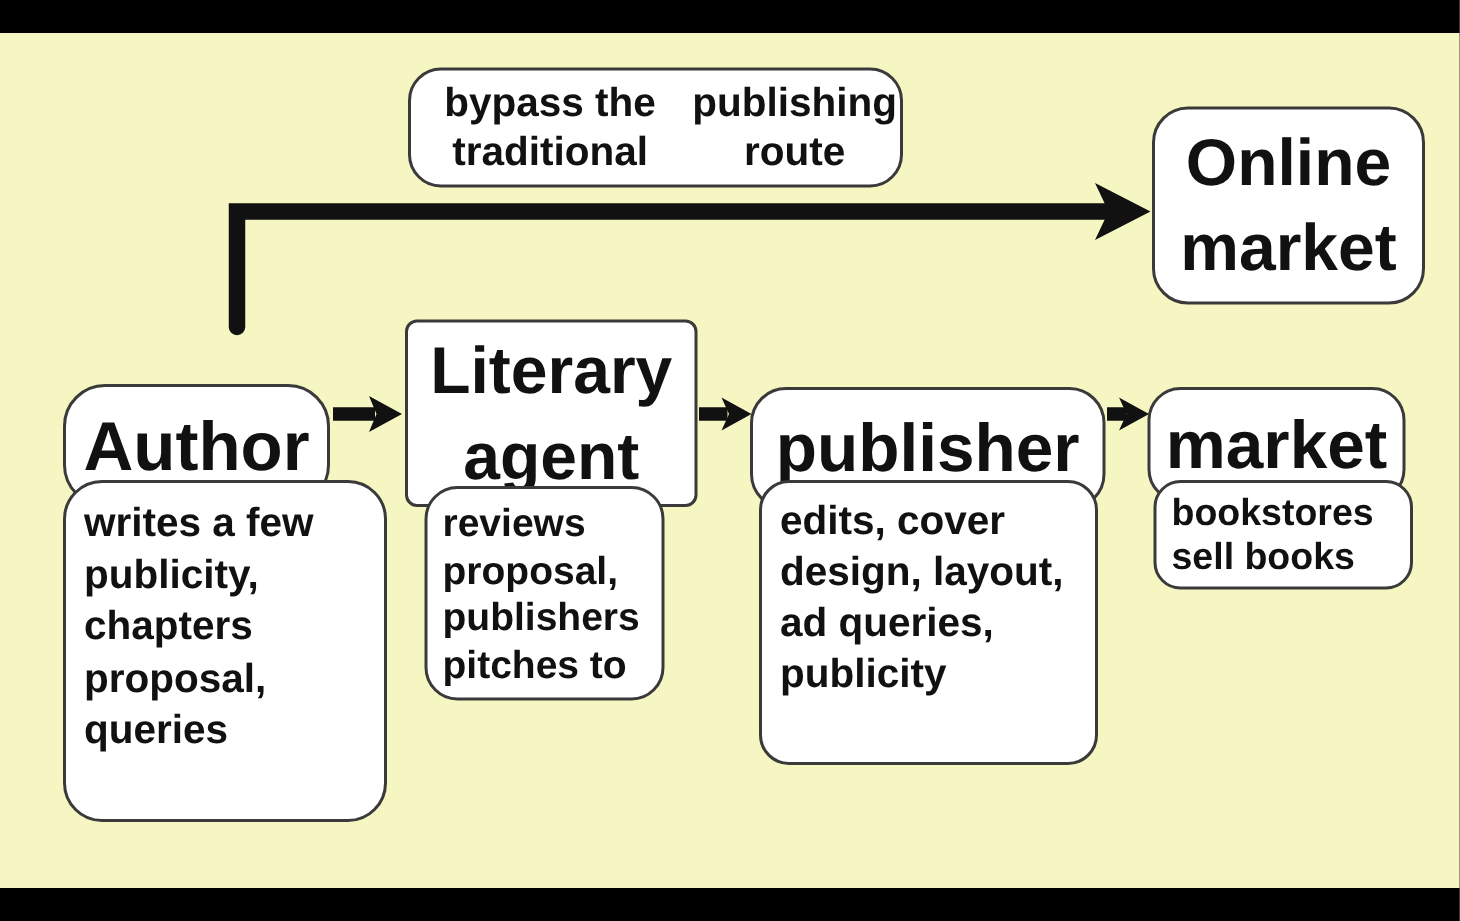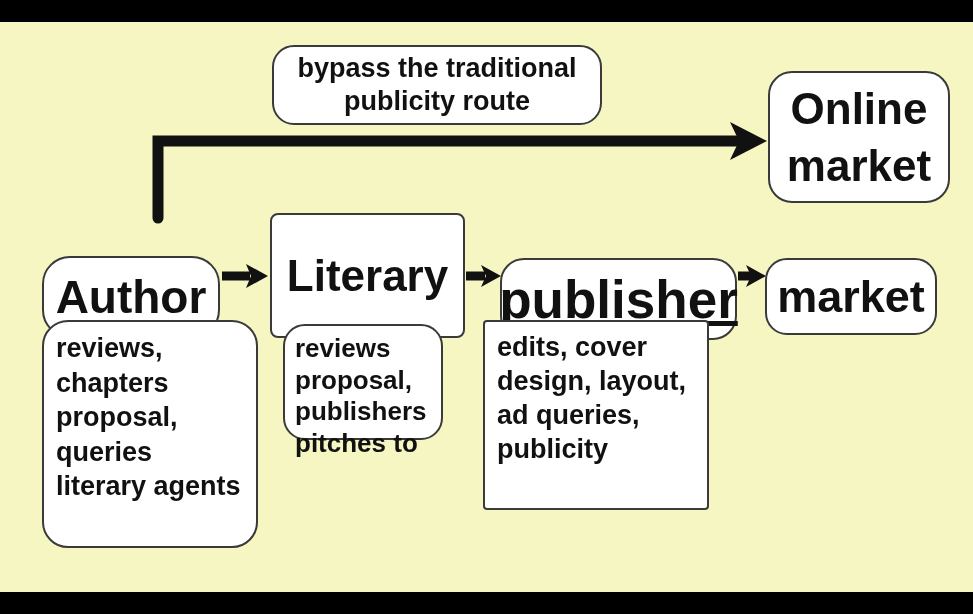--- a/index.html
+++ b/index.html
@@ -48,30 +48,30 @@
     text-align: center;
     margin-top: 28px;
   }
   .note {
     text-align: left;
   }
 
   
   #box-author        { left: 42px;  top: 228px; width: 178px; height: 82px;  border-radius: 28px; font-size: 46px; }
   #box-literary      { left: 270px; top: 185px; width: 195px; height: 125px; border-radius: 8px; font-size: 44px; line-height: 57px; }
-  #box-publisher     { left: 500px; top: 230px; width: 237px; height: 82px;  border-radius: 24px; font-size: 53px; text-decoration: underline; }
+  #box-publisher     { left: 500px; top: 230px; width: 237px; height: 82px;  border-radius: 24px; font-size: 45px; }
   #box-market        { left: 765px; top: 230px; width: 172px; height: 77px;  border-radius: 22px; font-size: 45px; }
   #box-online-market { left: 768px; top: 43px;  width: 182px; height: 132px; border-radius: 24px; font-size: 44px; line-height: 57px; }
   #box-bypass        { left: 272px; top: 45px;  width: 330px; height: 80px;  border-radius: 22px; font-size: 27px; line-height: 33px;
-                       display: flex; flex-direction: column; align-items: center; justify-content: center; text-align: center; }
+                       display: flex; flex-direction: row; align-items: center; justify-content: center; text-align: center; }
 
   
   #note-author    { left: 42px;  top: 320px; width: 216px; height: 228px; border-radius: 26px; font-size: 27px; line-height: 34.5px; padding: 9px 12px; }
-  #note-literary  { left: 283px; top: 324px; width: 160px; height: 116px; border-radius: 22px; font-size: 26px; line-height: 31.5px; padding: 7px 10px; }
-  #note-publisher { left: 483px; top: 320px; width: 226px; height: 190px; border-radius: 4px; font-size: 27px; line-height: 34px;   padding: 8px 12px; }
+  #note-literary  { left: 283px; top: 324px; width: 160px; height: 143px; border-radius: 22px; font-size: 26px; line-height: 31.5px; padding: 7px 10px; }
+  #note-publisher { left: 506px; top: 320px; width: 226px; height: 190px; border-radius: 20px; font-size: 27px; line-height: 34px;   padding: 8px 12px; }
   #note-market    { left: 769px; top: 320px; width: 173px; height: 73px;  border-radius: 18px; font-size: 25px; line-height: 29px;   padding: 6px 10px; }
 </style>
 </head>
 <body>
 
 <div id="stage">
   <div id="canvas"></div>
 
   <svg id="arrows" viewBox="0 0 973 614">
     <g>
@@ -87,59 +87,64 @@
       <path class="head" d="M501 276 L481 265 L486 276 L481 287 Z"></path>
     </g>
     <g>
       <path class="shaft thin" d="M738 276 L751 276"></path>
       <path class="head" d="M766 276 L746 265 L751 276 L746 287 Z"></path>
     </g>
   </svg>
 
   <div class="box" id="box-bypass">
       <div>bypass the traditional</div>
-      <div>publicity route</div>
+      <div>publishing route</div>
     </div>
 
   <div class="box node" id="box-online-market">
       <div>Online</div>
       <div>market</div>
     </div>
 
   <div class="box node" id="box-author">
       <div>Author</div>
     </div>
 
   <div class="box node" id="box-literary">
       <div>Literary</div>
+      <div>agent</div>
     </div>
 
   <div class="box node" id="box-publisher">
       <div>publisher</div>
     </div>
 
   <div class="box node" id="box-market">
       <div>market</div>
     </div>
 
   <div class="box note" id="note-author">
-      <div>reviews,</div>
+      <div>writes a few</div>
+      <div>publicity,</div>
       <div>chapters</div>
       <div>proposal,</div>
       <div>queries</div>
-      <div>literary agents</div>
     </div>
 
   <div class="box note" id="note-literary">
       <div>reviews</div>
       <div>proposal,</div>
       <div>publishers</div>
       <div>pitches to</div>
     </div>
 
   <div class="box note" id="note-publisher">
       <div>edits, cover</div>
       <div>design, layout,</div>
       <div>ad queries,</div>
       <div>publicity</div>
     </div>
 
+  <div class="box note" id="note-market">
+      <div>bookstores</div>
+      <div>sell books</div>
+    </div>
 </div>
 
 </body></html>

